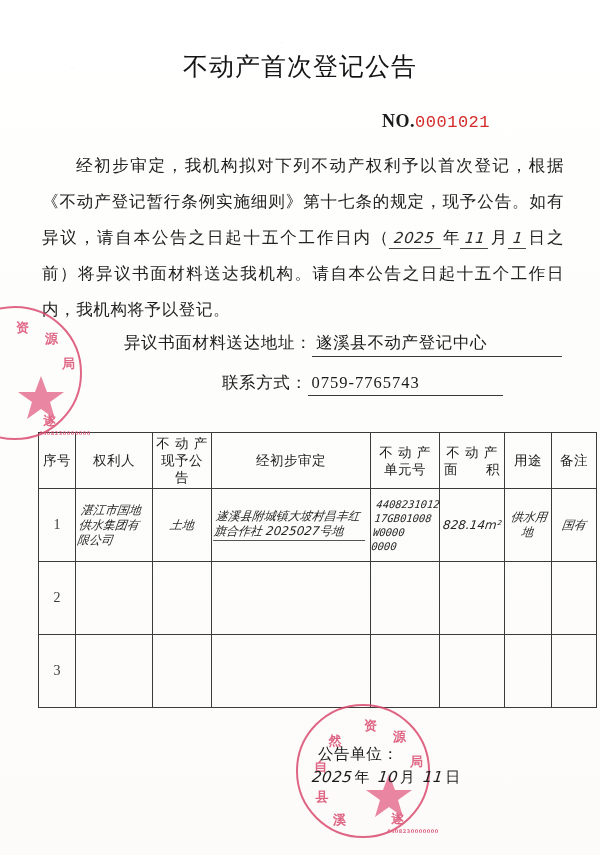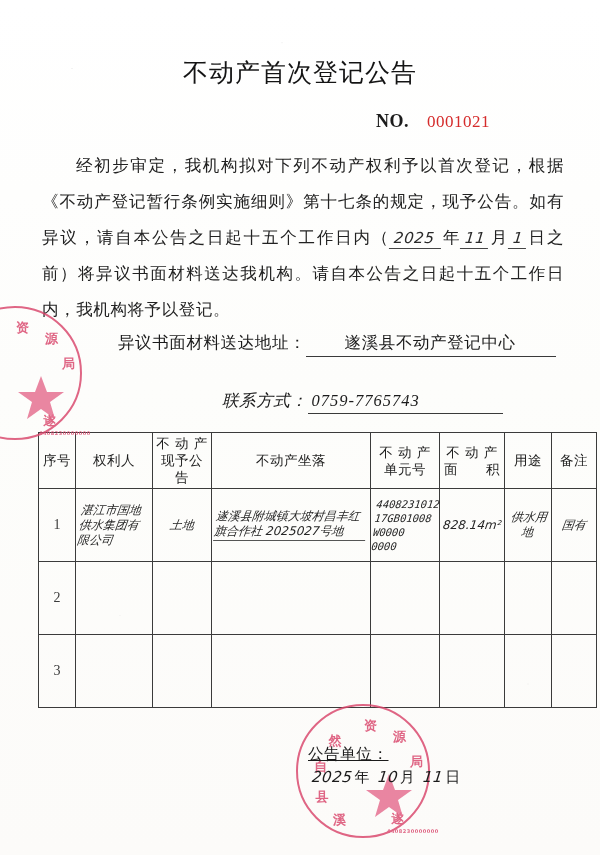--- a/index.html
+++ b/index.html
@@ -23,38 +23,38 @@
       radial-gradient(circle at 12% 8%, rgba(120,120,120,.35) 0.4px, transparent 1px),
       radial-gradient(circle at 47% 5%, rgba(120,120,120,.28) 0.4px, transparent 1px),
       radial-gradient(circle at 78% 14%, rgba(120,120,120,.25) 0.4px, transparent 1px),
       radial-gradient(circle at 30% 32%, rgba(120,120,120,.22) 0.4px, transparent 1px),
       radial-gradient(circle at 65% 55%, rgba(120,120,120,.20) 0.4px, transparent 1px),
       radial-gradient(circle at 20% 72%, rgba(120,120,120,.20) 0.4px, transparent 1px),
       radial-gradient(circle at 88% 80%, rgba(120,120,120,.20) 0.4px, transparent 1px);
   }
 
   .title{
-    position:absolute;left:0;right:0;top:56px;
+    position:absolute;left:0;right:0;top:50px;
     text-align:center;
     font-size:25px;
     letter-spacing:1px;
     font-weight:500;
     font-family:"DejaVu Sans","Liberation Sans",sans-serif;
     color:#141414;
   }
 
   .docno{
     position:absolute;right:110px;top:111px;
     font-size:18px;
     letter-spacing:.5px;
     font-family:"Liberation Serif","DejaVu Serif",serif;
     white-space:nowrap;
   }
   .docno .lbl{color:#1b1b1b;font-weight:bold;}
-  .docno .num{color:#d52b2b;font-family:Liberation Serif, serif;font-size:17px;letter-spacing:.5px;margin-left:18px;}
+  .docno .num{color:#d52b2b;font-family:Liberation Mono, monospace;font-size:17px;letter-spacing:.5px;}
 
   .body-text{
     position:absolute;left:42px;right:36px;top:148px;
     font-size:16.5px;
     line-height:36px;
     text-align:justify;
     text-justify:inter-ideograph;
     letter-spacing:.6px;
     color:#222;
   }
@@ -73,22 +73,22 @@
     line-height:20px;
   }
   .hw.sm{padding:0 4px;min-width:10px;}
 
   .field-line{
     position:absolute;
     font-size:16.5px;
     letter-spacing:.6px;
     white-space:nowrap;
   }
-  .field-addr{left:118px;top:332px;text-align:center;}
-  .field-tel{left:222px;top:390px;font-style:italic;}
+  .field-addr{left:124px;top:332px;}
+  .field-tel{left:222px;top:372px;}
   .field-line .val{
     border-bottom:1px solid #3a3a3a;
     padding:0 6px 2px 4px;
     display:inline-block;
   }
   .field-addr .val{min-width:240px;}
   .field-tel .val{min-width:185px;font-family:"Liberation Serif","DejaVu Serif",serif;letter-spacing:1px;}
 
   
   table.reg{
@@ -129,26 +129,25 @@
   }
   td.hwc .ink{display:block;transform:skewX(-7deg);}
   td.hwc.ctr{text-align:center;}
   td.hwc.ctr .ink{transform:skewX(-7deg) translateX(0);}
   td.site .ink{border-bottom:1px solid #555;display:inline-block;padding-bottom:1px;}
   td.unit{font-family:"DejaVu Sans Mono","Liberation Mono",monospace;font-size:10.5px;line-height:14px;}
   td.area{font-size:12px;text-align:center;}
 
   
   .footer{
-    position:absolute;left:308px;top:744px;
+    position:absolute;left:318px;top:744px;
     font-size:15.5px;
     letter-spacing:.6px;
     white-space:nowrap;
     z-index:4;
-    text-decoration:underline;
   }
   .datetime{
     position:absolute;left:310px;top:768px;
     font-size:15px;
     letter-spacing:.6px;
     white-space:nowrap;
     z-index:4;
   }
   .datetime .hwd{
     font-style:italic;
@@ -218,21 +217,21 @@
 
   <table class="reg">
     <thead>
       <tr>
         <th class="c1">序号</th>
         <th class="c2">权利人</th>
         <th class="c3">
           <span class="two">不 动 产</span>
           <span class="two">现予公告</span>
         </th>
-        <th class="c4">不动产坐落</th>
+        <th class="c4">经初步审定</th>
         <th class="c5">
           <span class="two">不 动 产</span>
           <span class="two">单元号</span>
         </th>
         <th class="c6">
           <span class="two">不 动 产</span>
           <span class="two">面　　积</span>
         </th>
         <th class="c7">用途</th>
         <th class="c8">备注</th>

